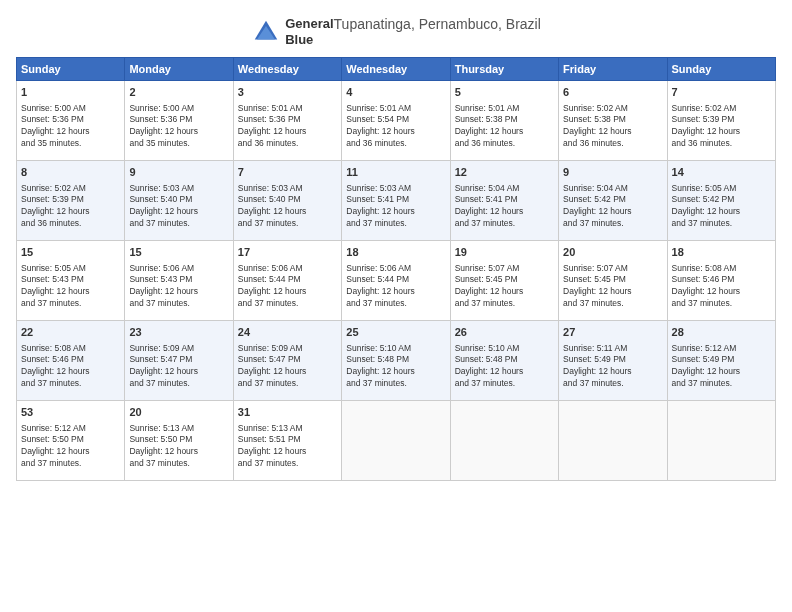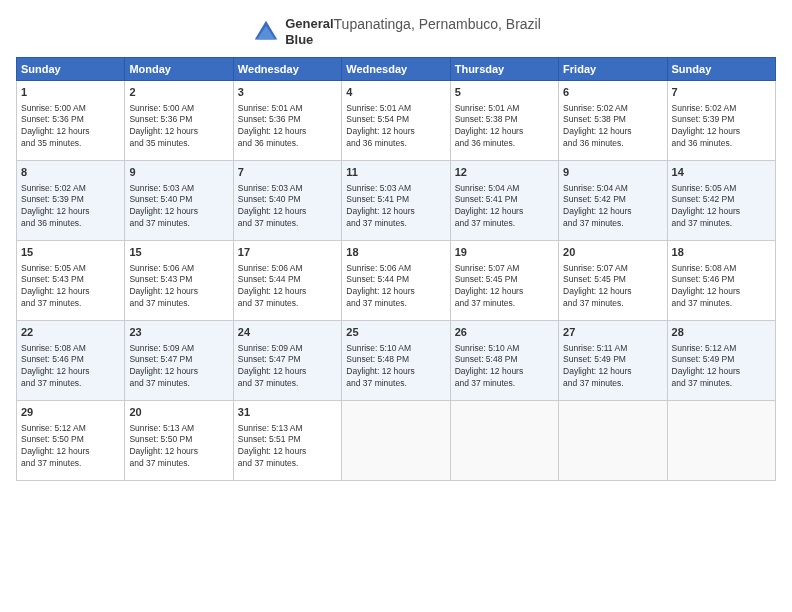--- a/index.html
+++ b/index.html
@@ -320,21 +320,21 @@
           <td>
             <span class="day-num">28</span>
             <div>Sunrise: 5:12 AM</div>
             <div>Sunset: 5:49 PM</div>
             <div>Daylight: 12 hours</div>
             <div>and 37 minutes.</div>
           </td>
         </tr>
         <tr>
           <td>
-            <span class="day-num">29</span>
+            <span class="day-num">53</span>
             <div>Sunrise: 5:12 AM</div>
             <div>Sunset: 5:50 PM</div>
             <div>Daylight: 12 hours</div>
             <div>and 37 minutes.</div>
           </td>
           <td>
             <span class="day-num">20</span>
             <div>Sunrise: 5:13 AM</div>
             <div>Sunset: 5:50 PM</div>
             <div>Daylight: 12 hours</div>

